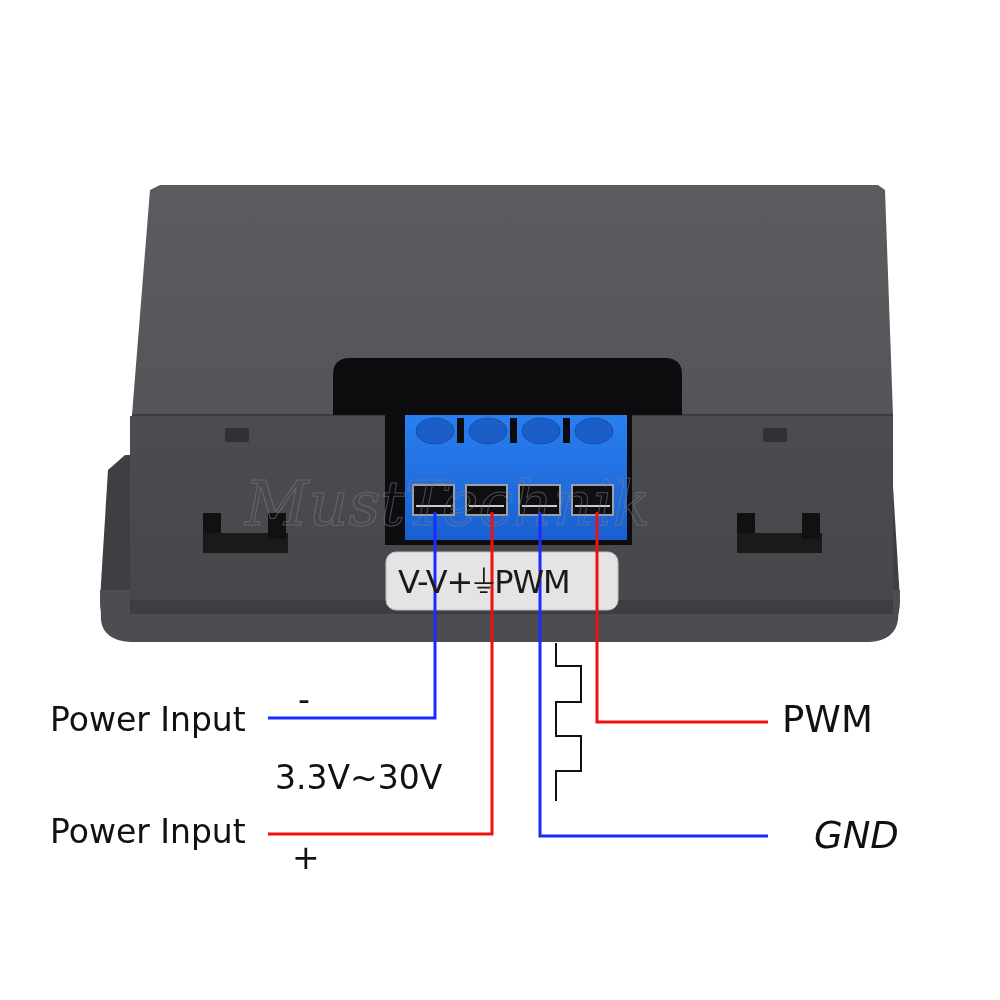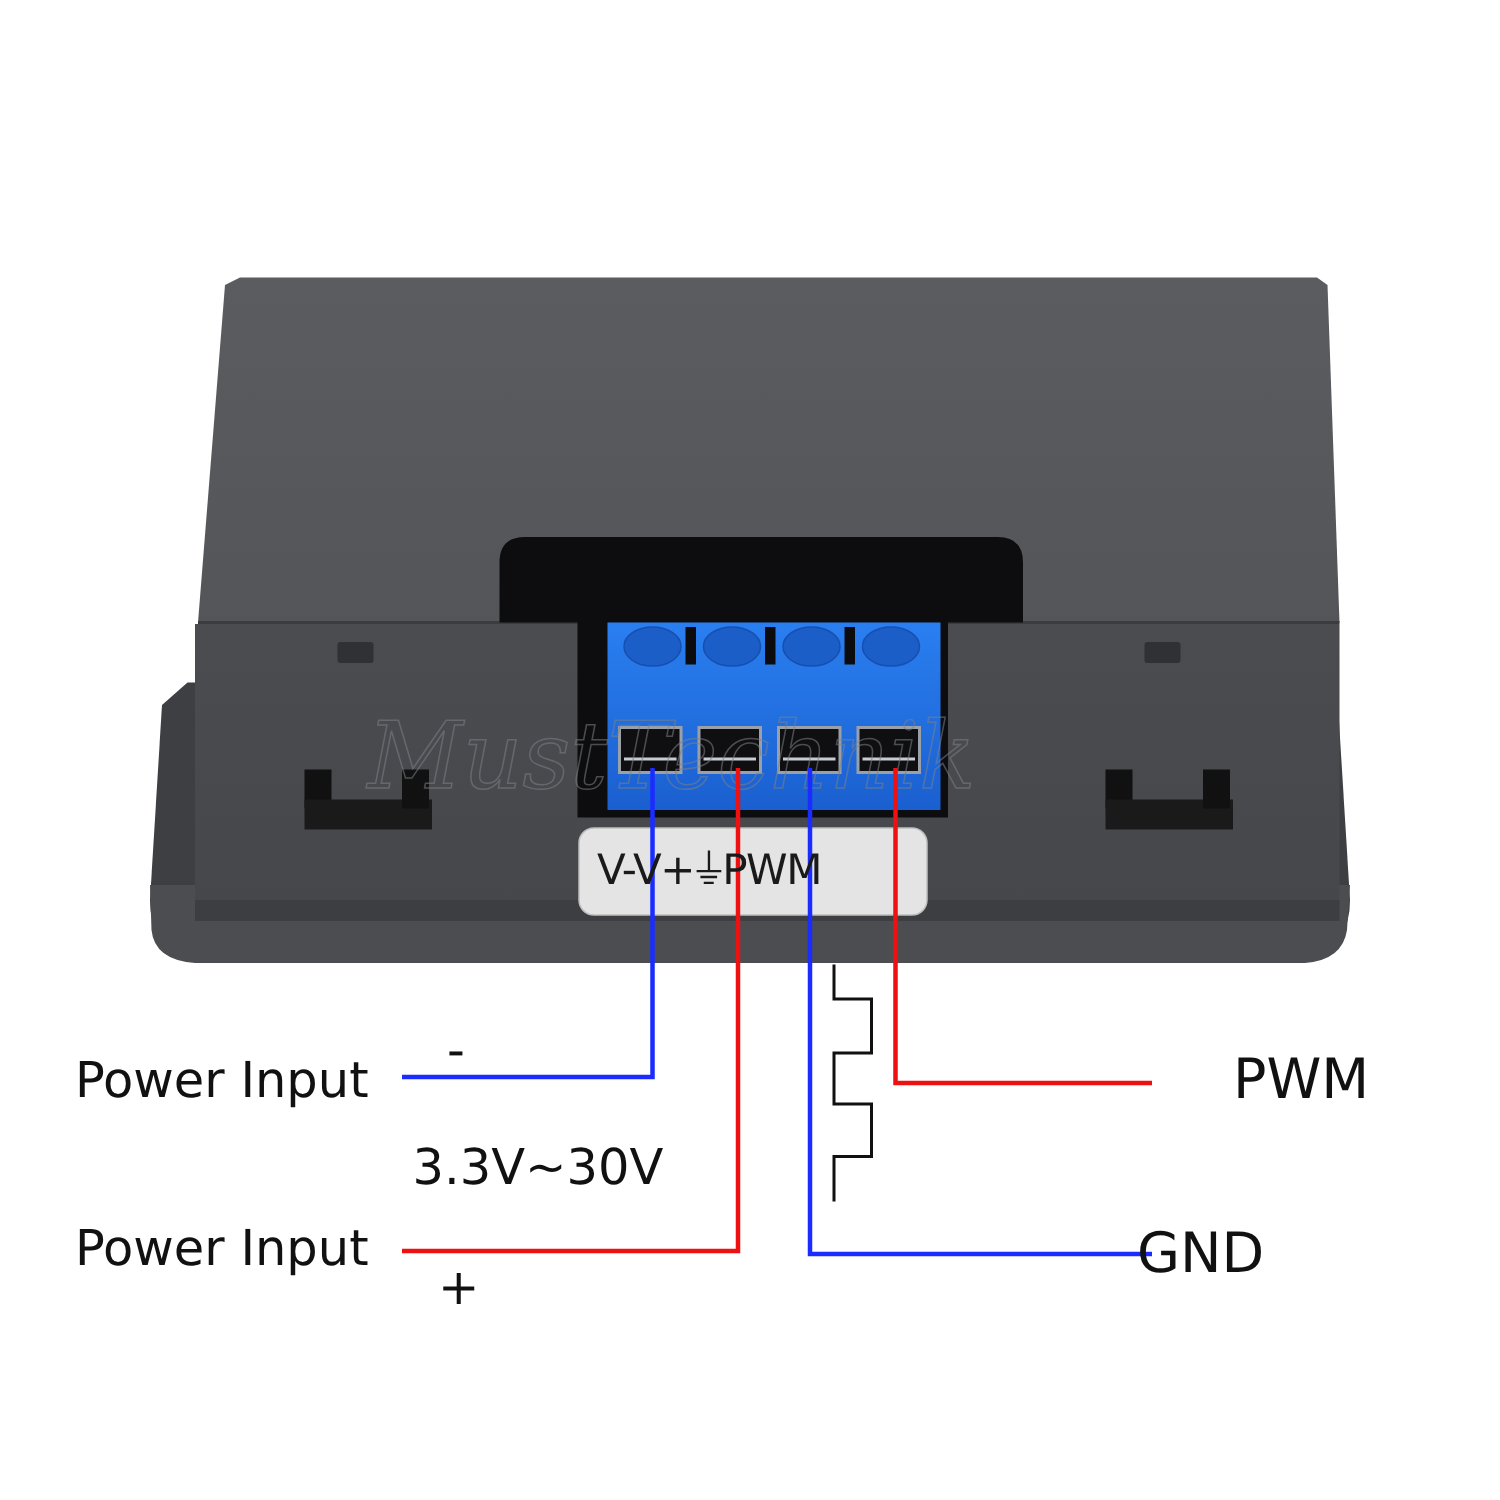--- a/index.html
+++ b/index.html
@@ -1,20 +1,20 @@
 <!DOCTYPE html>
 <html><head>
 <meta charset="utf-8">
 <style>
   html,body{margin:0;padding:0;background:#ffffff;}
   body{width:1000px;height:1000px;position:relative;overflow:hidden;font-family:"DejaVu Sans",sans-serif;}
   .abs{position:absolute;}
   .label{position:absolute;color:#111;font-family:"DejaVu Sans",sans-serif;white-space:nowrap;}
   .big{font-size:33px;}
-  .pin-text{font-family:"DejaVu Sans",sans-serif;font-size:28px;color:#1a1a1a;letter-spacing:-1px;}
+  .pin-text{font-family:"DejaVu Sans",sans-serif;font-size:32px;color:#1a1a1a;letter-spacing:-1px;}
 </style>
 </head>
 <body>
 
 <svg class="abs" style="left:0;top:0" width="1000" height="1000" viewBox="0 0 1000 1000">
   <defs>
     <linearGradient id="topface" x1="0" y1="0" x2="0" y2="1">
       <stop offset="0" stop-color="#5a5c60"></stop>
       <stop offset="1" stop-color="#535559"></stop>
     </linearGradient>
@@ -94,14 +94,14 @@
   </g>
 </svg>
 
 <div class="label pin-text" style="left:398px;top:563px;">V-V+⏚PWM</div>
 
 <div class="label big" style="left:50px;top:700px;">Power Input</div>
 <div class="label big" style="left:298px;top:680px;">-</div>
 <div class="label big" style="left:275px;top:758px;">3.3V~30V</div>
 <div class="label big" style="left:50px;top:812px;">Power Input</div>
 <div class="label big" style="left:292px;top:838px;">+</div>
-<div class="label" style="left:822px;top:698px;font-size:37px;">PWM</div>
-<div class="label" style="left:758px;top:814px;font-size:37px;">GND</div>
+<div class="label" style="left:782px;top:698px;font-size:37px;">PWM</div>
+<div class="label" style="left:814px;top:814px;font-size:37px;font-style:italic;">GND</div>
 
 </body></html>

